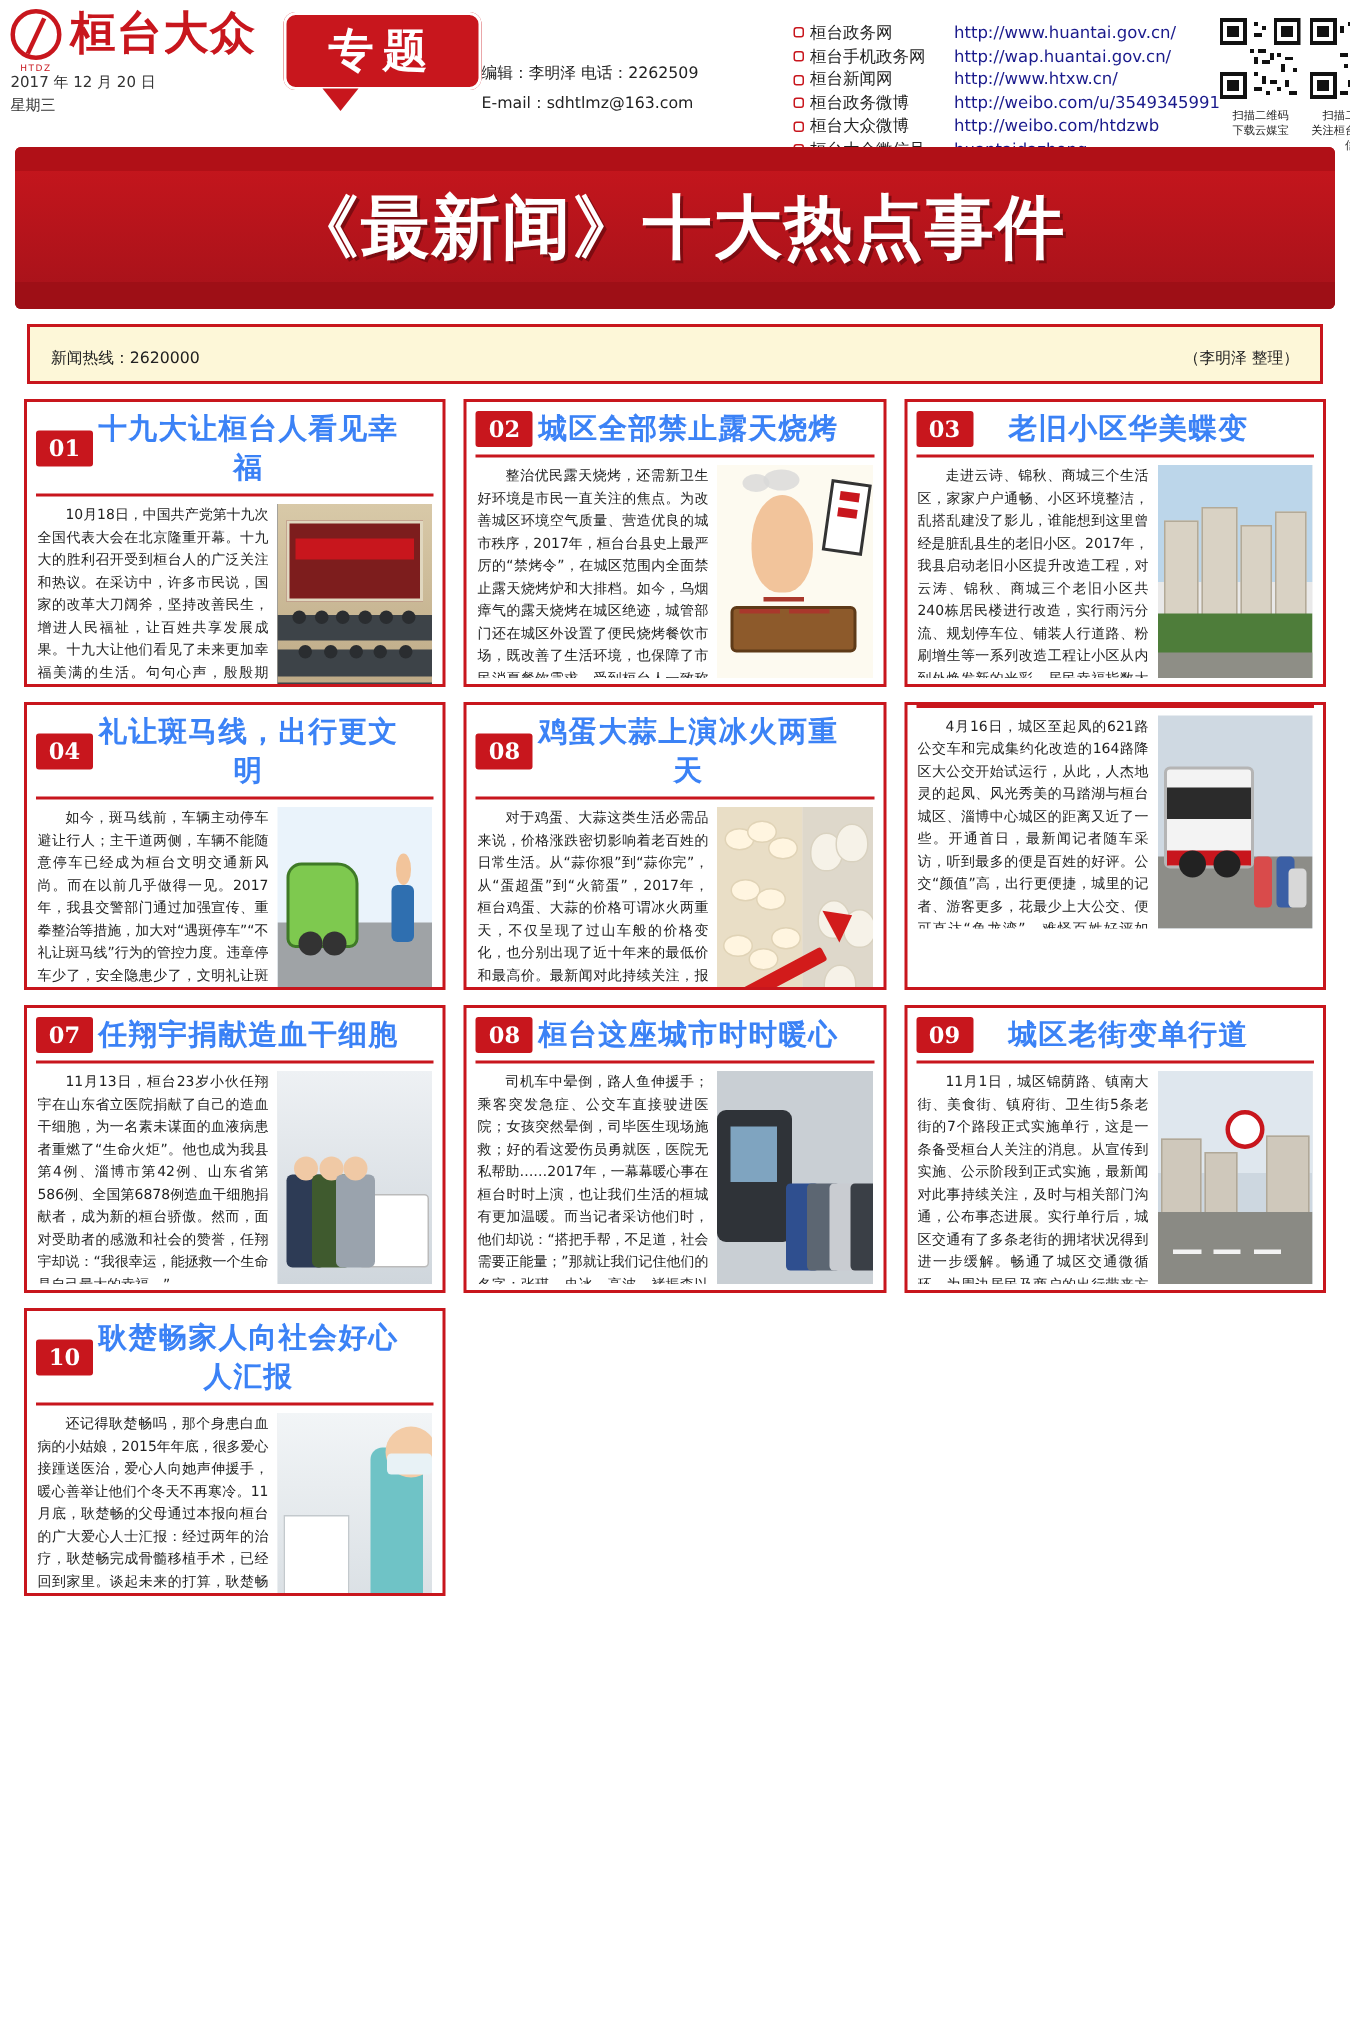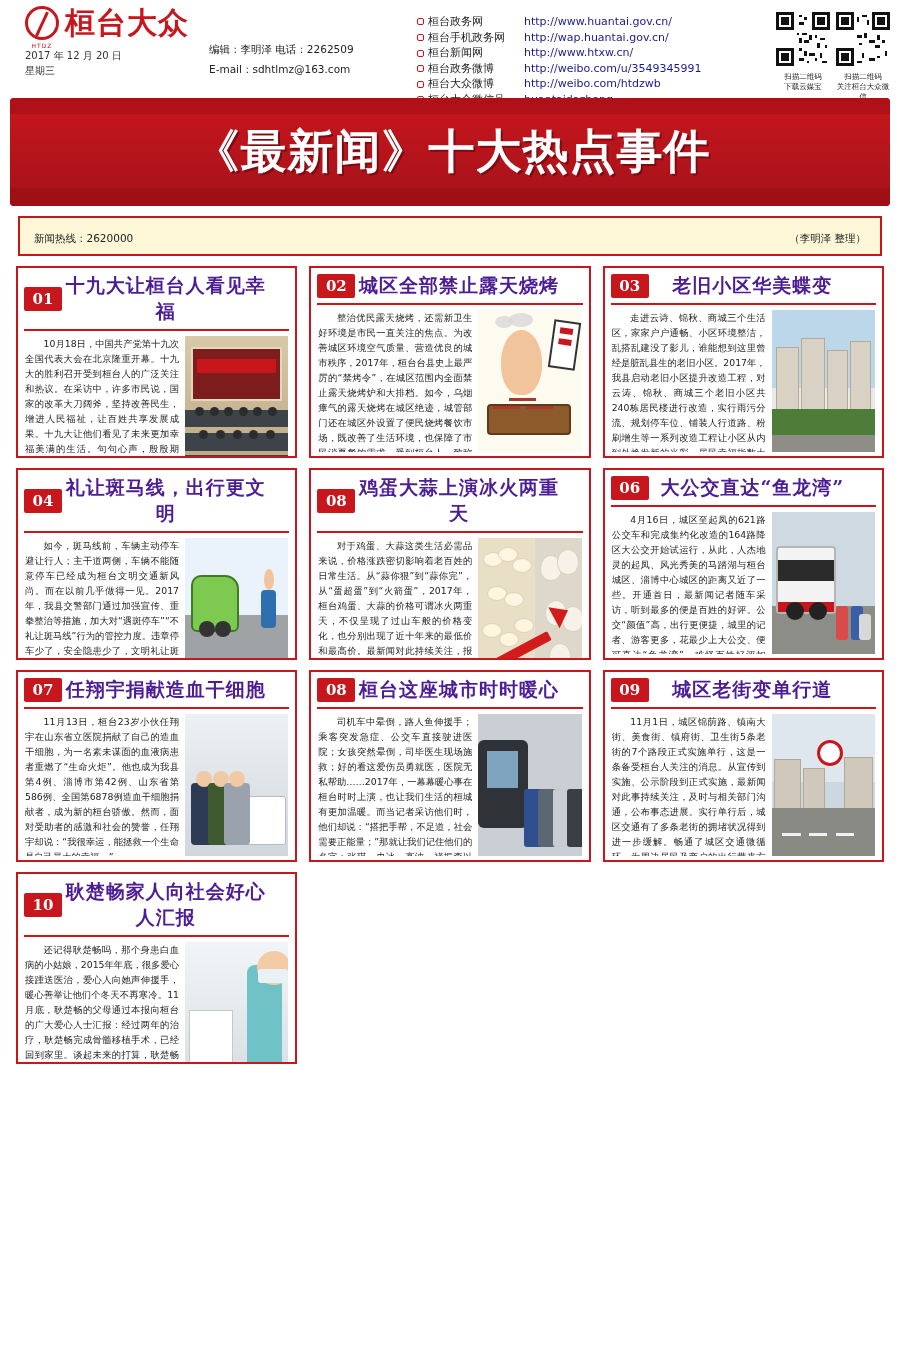--- a/index.html
+++ b/index.html
@@ -15,21 +15,21 @@
   .page {
     width: 900px; height: 1360px;
     position: relative;
     background: #fff;
   }
 
   
   .masthead {
     position: relative;
     height: 96px;
-    padding: 6px 10px 0 19px;
+    padding: 6px 10px 0 1px;
     display: flex;
     align-items: flex-start;
   }
   .logo-block {
     width: 190px;
     padding-left: 6px;
     position: relative;
   }
   .logo-row { display:flex; align-items:center; gap:6px; }
   .logo-mark {
@@ -187,21 +187,21 @@
   }
   .num-badge:after{
     content:""; position:absolute; margin-left:48px;
     border-left:7px solid #c8161d;
     border-top:6px solid transparent;
     border-bottom:6px solid transparent;
     display:none;
   }
   .card-title {
     flex:1 1 auto; text-align:center;
-    font-size: 19px; font-weight:700; color:#4c1d95;
+    font-size: 19px; font-weight:700; color:#3b82f6;
     font-family:"DejaVu Serif","Liberation Serif",serif;
     letter-spacing: 1px;
     padding-right: 20px;
   }
   .card-rule {
     height:2px; background:#c8161d; margin: 0 6px 5px 6px;
   }
   .card-body { display:flex; gap:6px; padding: 0 7px; height: 142px; }
   .card-text {
     width: 154px; flex:0 0 154px;
@@ -314,20 +314,23 @@
           <div class="htoz">HTDZ</div>
         </div>
         <div class="logo-name">桓台大众</div>
       </div>
       <div class="logo-date">
         <span>2017 年 12 月 20 日</span>
         <span class="d2">星期三</span>
       </div>
     </div>
 
+    <div class="topic-badge-wrap">
+      <div class="topic-badge">专题</div>
+    </div>
 
     <div class="editor-info">
       <div>编辑：李明泽 电话：2262509</div>
       <div>E-mail：sdhtlmz@163.com</div>
     </div>
 
     <div class="contacts">
       <div class="contact-row">
         <span class="bullet"></span>
         <span class="label">桓台政务网</span>
@@ -598,24 +601,20 @@
             <div class="arrow">
               <div class="shaft"></div>
               <div class="head2"></div>
             </div>
           </div>
         </div>
       </div>
     </div>
 
     <div class="card">
-      <div class="card-head">
-        <div class="num-badge">06</div>
-        <div class="card-title">大公交直达“鱼龙湾”</div>
-      </div>
       <div class="card-rule"></div>
       <div class="card-body">
         <div class="card-text">4月16日，城区至起凤的621路公交车和完成集约化改造的164路降区大公交开始试运行，从此，人杰地灵的起凤、风光秀美的马踏湖与桓台城区、淄博中心城区的距离又近了一些。开通首日，最新闻记者随车采访，听到最多的便是百姓的好评。公交“颜值”高，出行更便捷，城里的记者、游客更多，花最少上大公交、便可直达“鱼龙湾”，难怪百姓好评如潮。</div>
         <div class="card-figure f06">
           <div class="fig">
             <div class="road6"></div>
             <div class="bus">
               <div class="band"></div>
               <div class="red"></div>
               <div class="w6" style="left:14%"></div>

